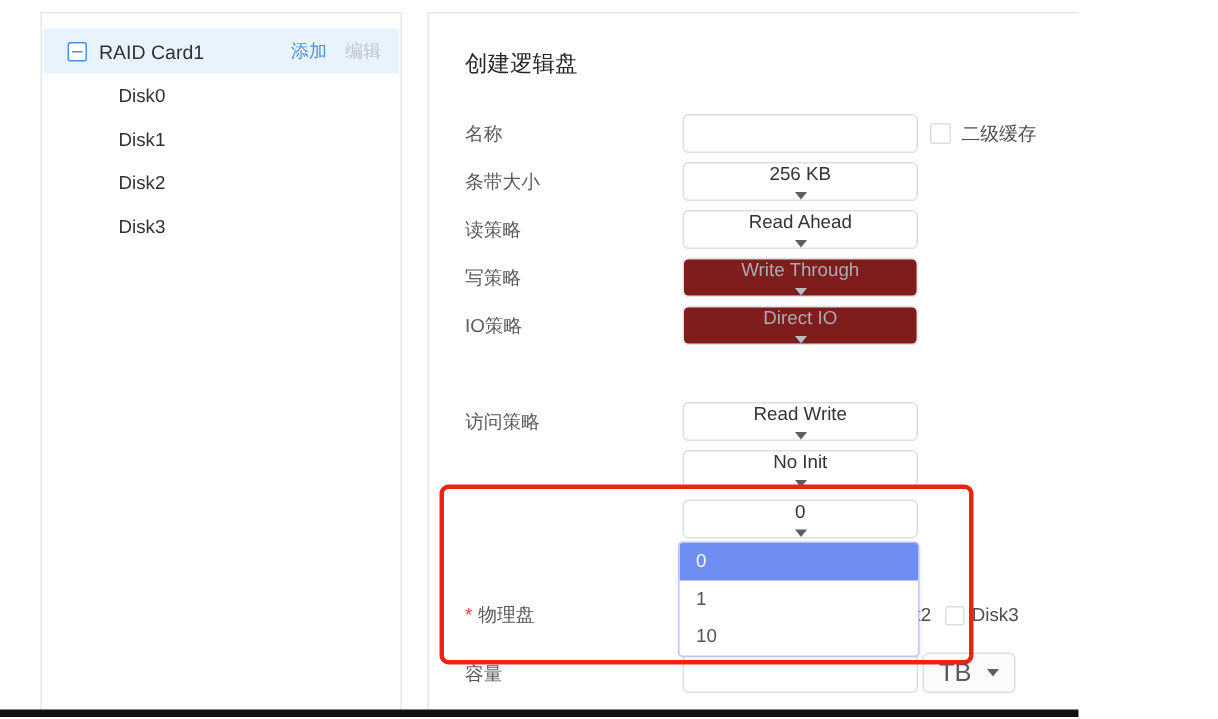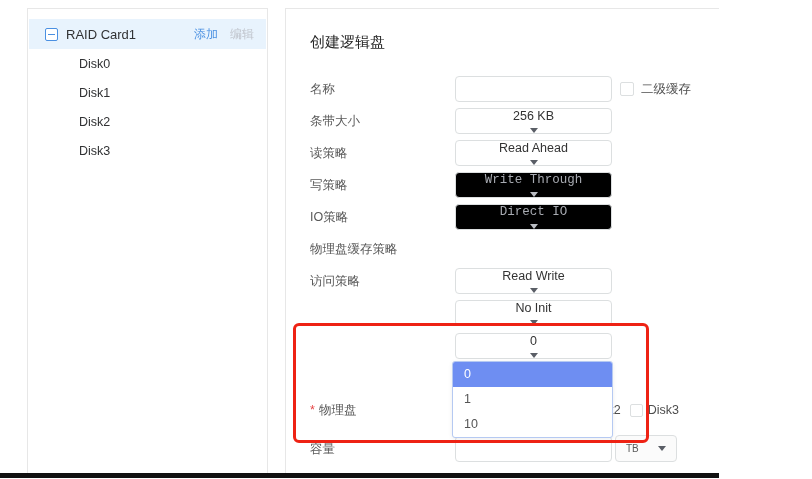--- a/index.html
+++ b/index.html
@@ -32,21 +32,21 @@
 
   
   .panel-title { position:absolute; left:310px; top:33px; font-size:15px; color:#262626; }
   .flabel { position:absolute; left:310px; height:26px; line-height:26px; font-size:12.5px; color:#595959; white-space:nowrap; }
   .req { color:#e64545; margin-right:4px; }
   .ctrl { position:absolute; left:455px; width:157px; height:26px; border:1px solid #dcdfe0; border-radius:4px;
           background:#fff; font-size:12.5px; color:#333; }
   .sel { display:flex; align-items:center; justify-content:space-between; padding:0 10px; cursor:pointer;flex-direction:column; }
   .caret { width:0; height:0; border-left:4px solid transparent; border-right:4px solid transparent;
            border-top:5px solid #5a5e66; flex:0 0 auto; }
-  .sel.disabled { background:#000000; color:#a8abb2; cursor:not-allowed;font-family:Liberation Mono, monospace; }
+  .sel.disabled { background:#7f1d1d; color:#a8abb2; cursor:not-allowed; }
   .sel.disabled .caret { border-top-color:#b9bcc2; }
   input.ctrl { padding:0 10px; outline:none; }
 
   .cb { width:14px; height:14px; border:1px solid #dcdfe0; border-radius:2px; background:#fff; cursor:pointer; flex:0 0 auto; }
   .l2cache-box { position:absolute; left:620px; top:82px; }
   .l2cache-label { position:absolute; left:641px; top:76px; height:26px; line-height:26px; font-size:12.5px; color:#4d4d4d; }
 
   
   .dd-panel { position:absolute; left:452px; top:361px; width:161px; height:77px; background:#fff;
               border:1px solid #b5c9f2; border-radius:3px; z-index:5; overflow:hidden;
@@ -56,21 +56,21 @@
 
   
   .pd-row { position:absolute; left:455px; top:397px; height:26px; display:flex; align-items:center; z-index:1; }
   .pd-item { display:flex; align-items:center; margin-right:9px; }
   .pd-cb { width:13px; height:13px; border:1px solid #dcdfe0; border-radius:2px; background:#fff; margin-right:5px; cursor:pointer; flex:0 0 auto; }
   .pd-label { font-size:12.5px; color:#4d4d4d; white-space:nowrap; }
 
   
   .unit-sel { position:absolute; left:615px; top:435px; width:62px; height:27px; border:1px solid #dcdfe0;
               border-radius:4px; background:#fbfbfb; display:flex; align-items:center; justify-content:space-between;
-              padding:0 10px; font-size:10px; color:#595959; cursor:pointer; }
+              padding:0 10px; font-size:17px; color:#595959; cursor:pointer; }
 
   
   .red-rect { position:absolute; left:293px; top:323px; width:356px; height:120px;
               border:3px solid var(--annotation_red,#ee2214); border-radius:6px; z-index:10; pointer-events:none; }
 </style>
 </head>
 <body>
 
 <div class="stage">
 
@@ -118,21 +118,20 @@
     <span>Write Through</span>
     <span class="caret"></span>
   </div>
 
   <div class="flabel" style="top:204px">IO策略</div>
   <div class="ctrl sel disabled" style="top:204px">
     <span>Direct IO</span>
     <span class="caret"></span>
   </div>
 
-  <div class="flabel" style="top:236px">物理盘缓存策略</div>
 
   <div class="flabel" style="top:268px">访问策略</div>
   <div class="ctrl sel" style="top:268px">
     <span>Read Write</span>
     <span class="caret"></span>
   </div>
 
   <div class="ctrl sel" style="top:300px">
     <span>No Init</span>
     <span class="caret"></span>

